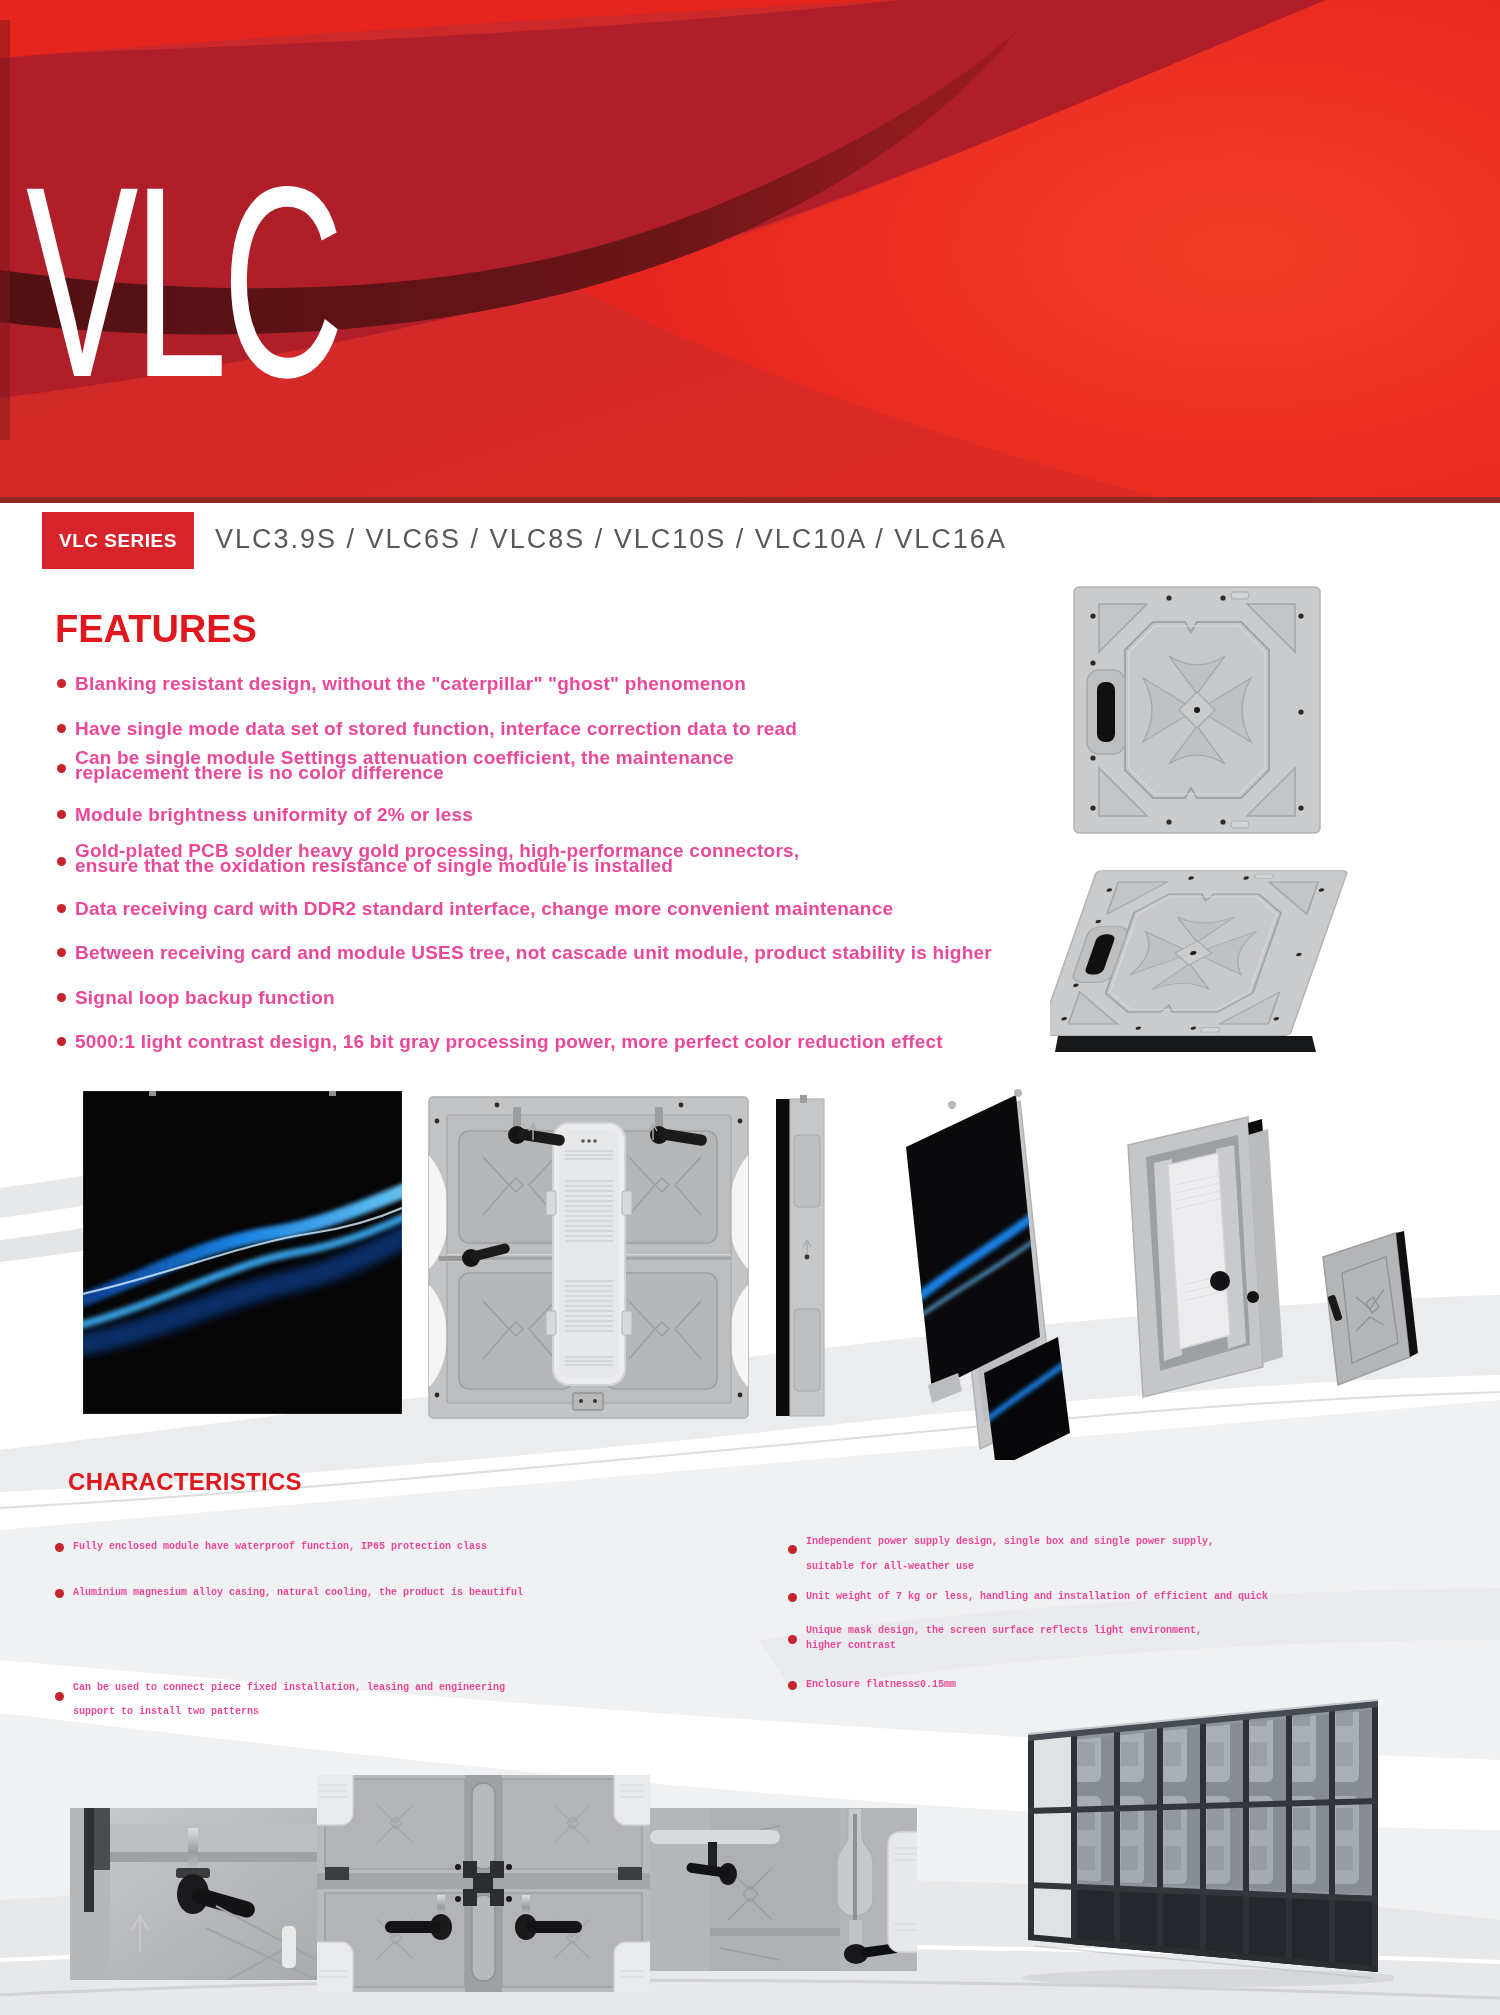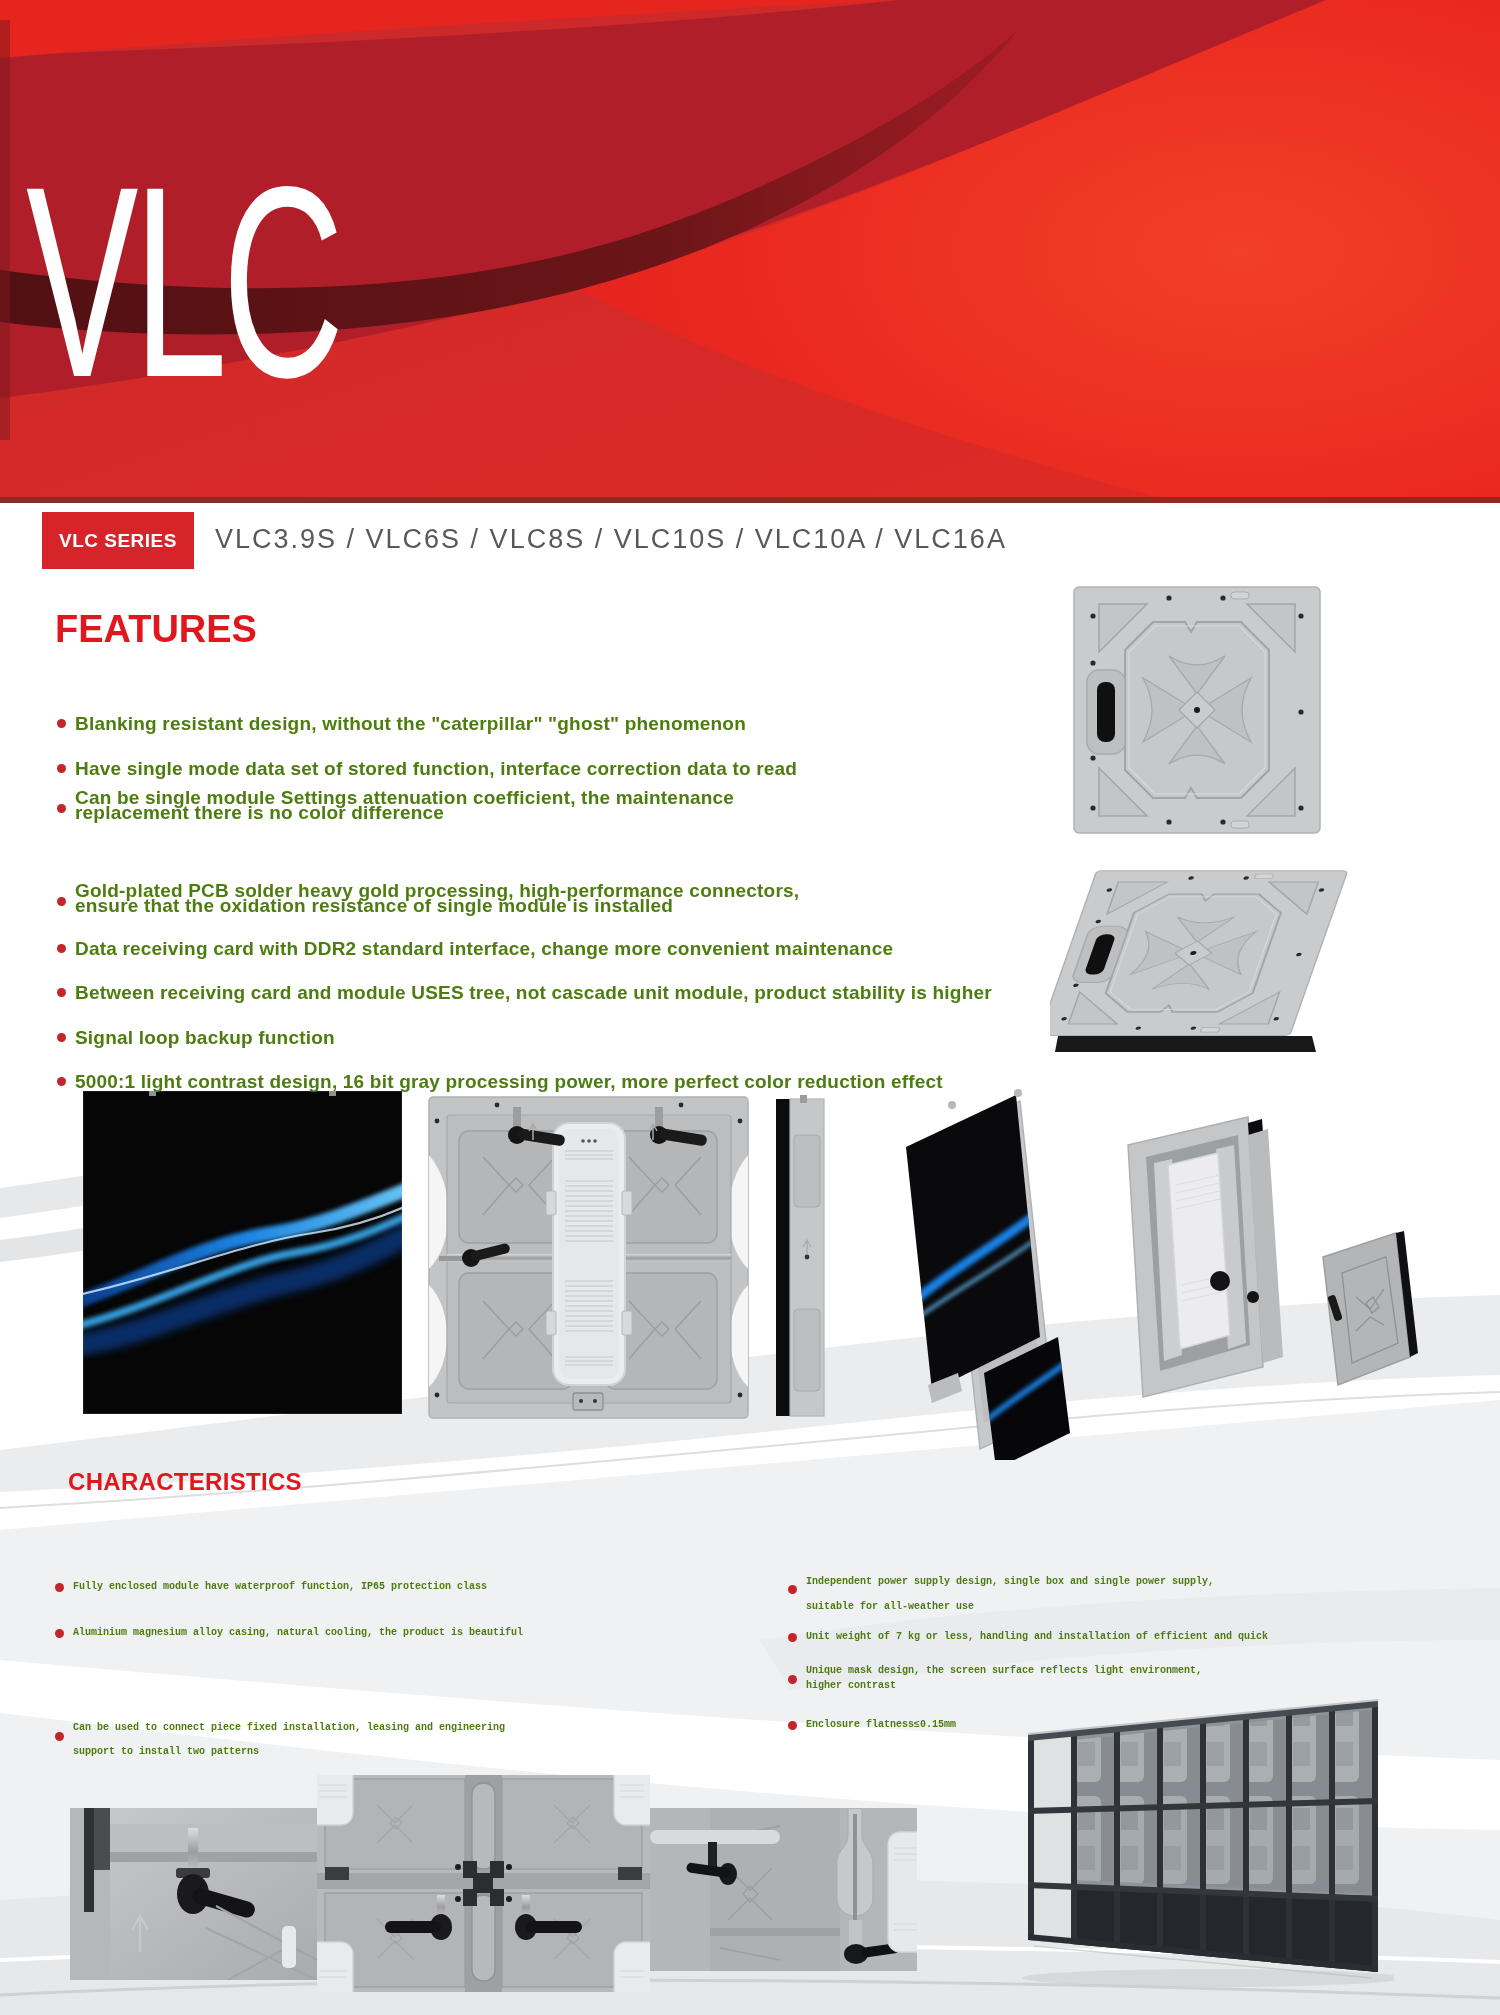--- a/index.html
+++ b/index.html
@@ -18,21 +18,21 @@
          color:#fff;font-weight:bold;font-size:19px;letter-spacing:0.5px;display:flex;
          align-items:center;justify-content:center;z-index:3;}
   .models{position:absolute;left:215px;top:524px;font-size:27px;color:#57585a;letter-spacing:2px;z-index:3;}
 
   
   .feat-title{position:absolute;left:55px;top:608px;font-size:38px;font-weight:bold;color:#e0181d;z-index:3;}
   .char-title{position:absolute;left:68px;top:1468px;font-size:24px;font-weight:bold;color:#e0181d;
               letter-spacing:0.3px;z-index:3;}
 
   
-  .bul{position:absolute;padding-left:18px;font-weight:bold;color:#4d7c0f;white-space:pre-line;z-index:3;margin-top:40px;}
+  .bul{position:absolute;padding-left:18px;font-weight:bold;color:#ec4899;white-space:pre-line;z-index:3;}
   .bul::before{content:"";position:absolute;left:0;top:var(--dt,7px);width:9px;height:9px;border-radius:50%;
                background:#c4242b;}
   .f{font-size:19px;line-height:24px;letter-spacing:0.2px;width:1160px;}
   .f.lh-t{line-height:15px;}
   .c{font-size:10px;line-height:21px;width:710px;font-family:Liberation Mono, monospace;}
   .c.lh-t{line-height:15px;}
   .c.lh-l{line-height:24px;}
   .c.lh-xl{line-height:25px;}
 
   svg{display:block;}
@@ -147,20 +147,21 @@
 
   <div class="badge">VLC SERIES</div>
   <div class="models">VLC3.9S / VLC6S / VLC8S / VLC10S / VLC10A / VLC16A</div>
 
   <div class="feat-title">FEATURES</div>
 
   <div class="bul f" style="left:57px;top:672px">Blanking resistant design, without the "caterpillar" "ghost" phenomenon</div>
   <div class="bul f" style="left:57px;top:717px">Have single mode data set of stored function, interface correction data to read</div>
   <div class="bul f lh-t" style="left:57px;top:750px;--dt:14px">Can be single module Settings attenuation coefficient, the maintenance
 replacement there is no color difference</div>
+  <div class="bul f" style="left:57px;top:803px">Module brightness uniformity of 2% or less</div>
   <div class="bul f lh-t" style="left:57px;top:843px;--dt:14px">Gold-plated PCB solder heavy gold processing, high-performance connectors,
 ensure that the oxidation resistance of single module is installed</div>
   <div class="bul f" style="left:57px;top:897px">Data receiving card with DDR2 standard interface, change more convenient maintenance</div>
   <div class="bul f" style="left:57px;top:941px">Between receiving card and module USES tree, not cascade unit module, product stability is higher</div>
   <div class="bul f" style="left:57px;top:986px">Signal loop backup function</div>
   <div class="bul f" style="left:57px;top:1030px">5000:1 light contrast design, 16 bit gray processing power, more perfect color reduction effect</div>
 
   <svg class="abs" style="left:1073px;top:586px;z-index:1" width="248" height="248" viewBox="0 0 248 248" aria-label="LED cabinet rear panel">
     <use href="#panelFace"></use>
   </svg>

